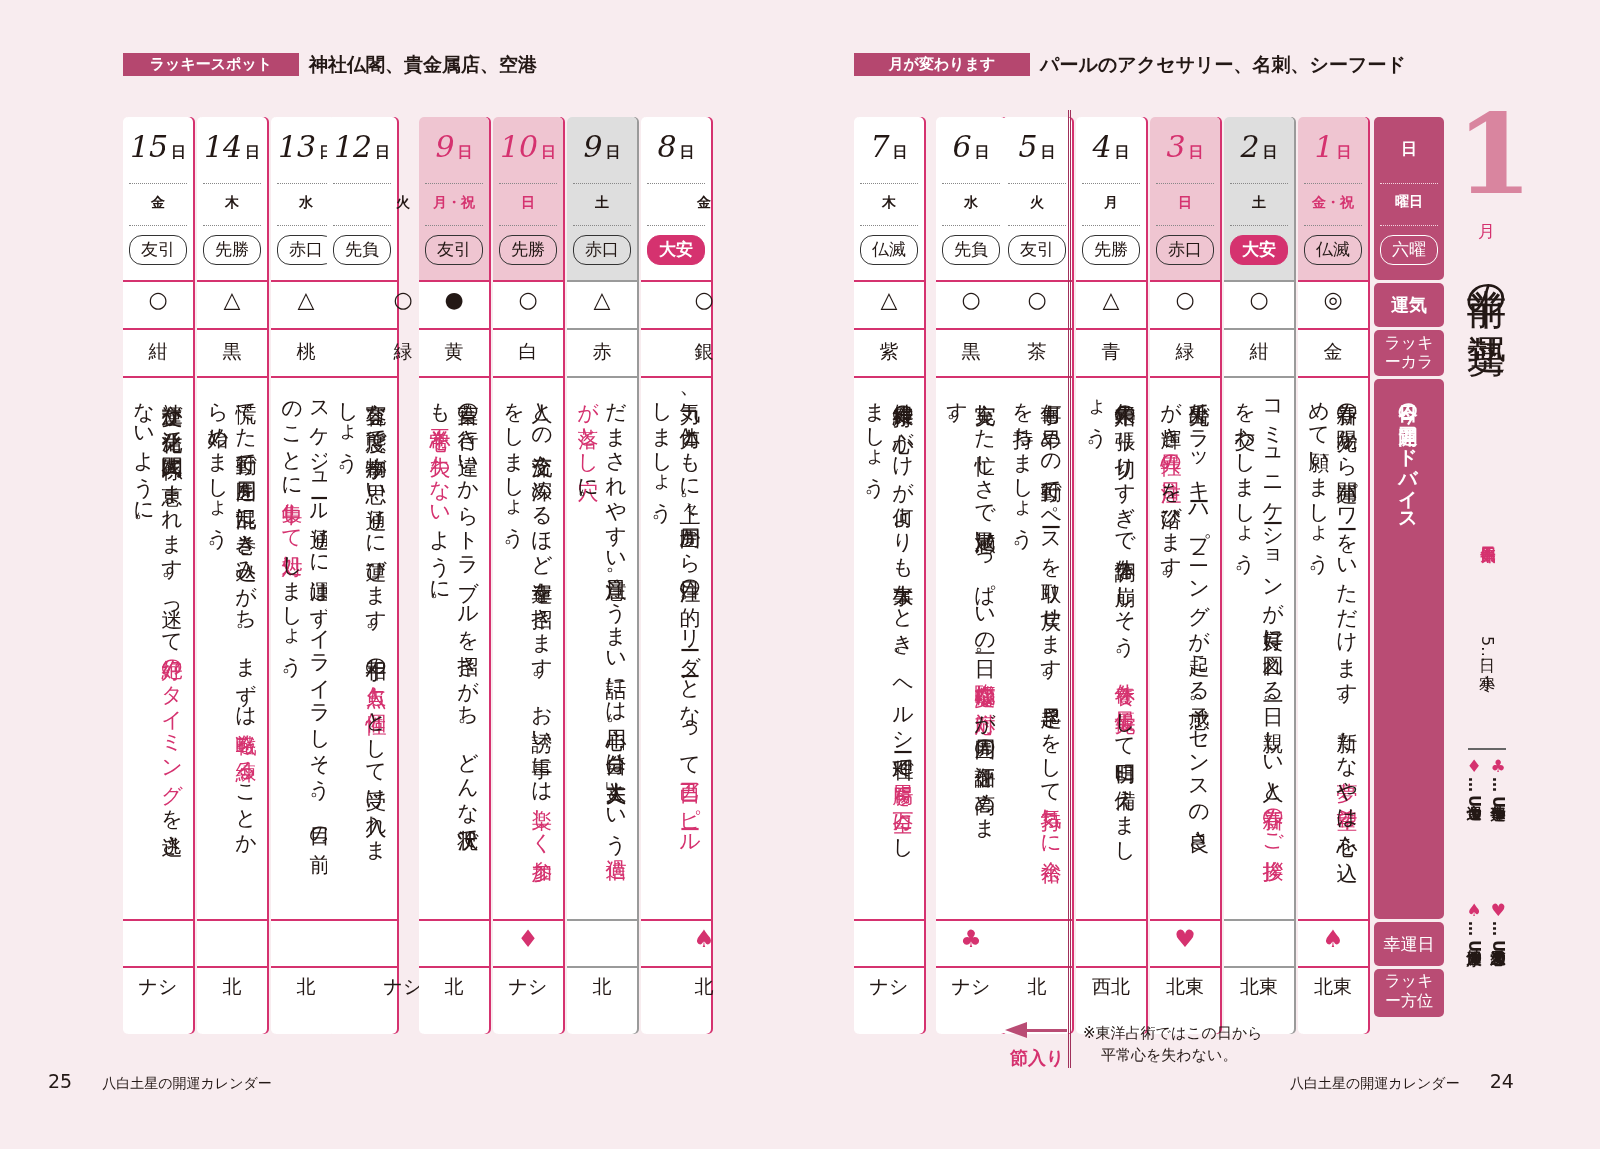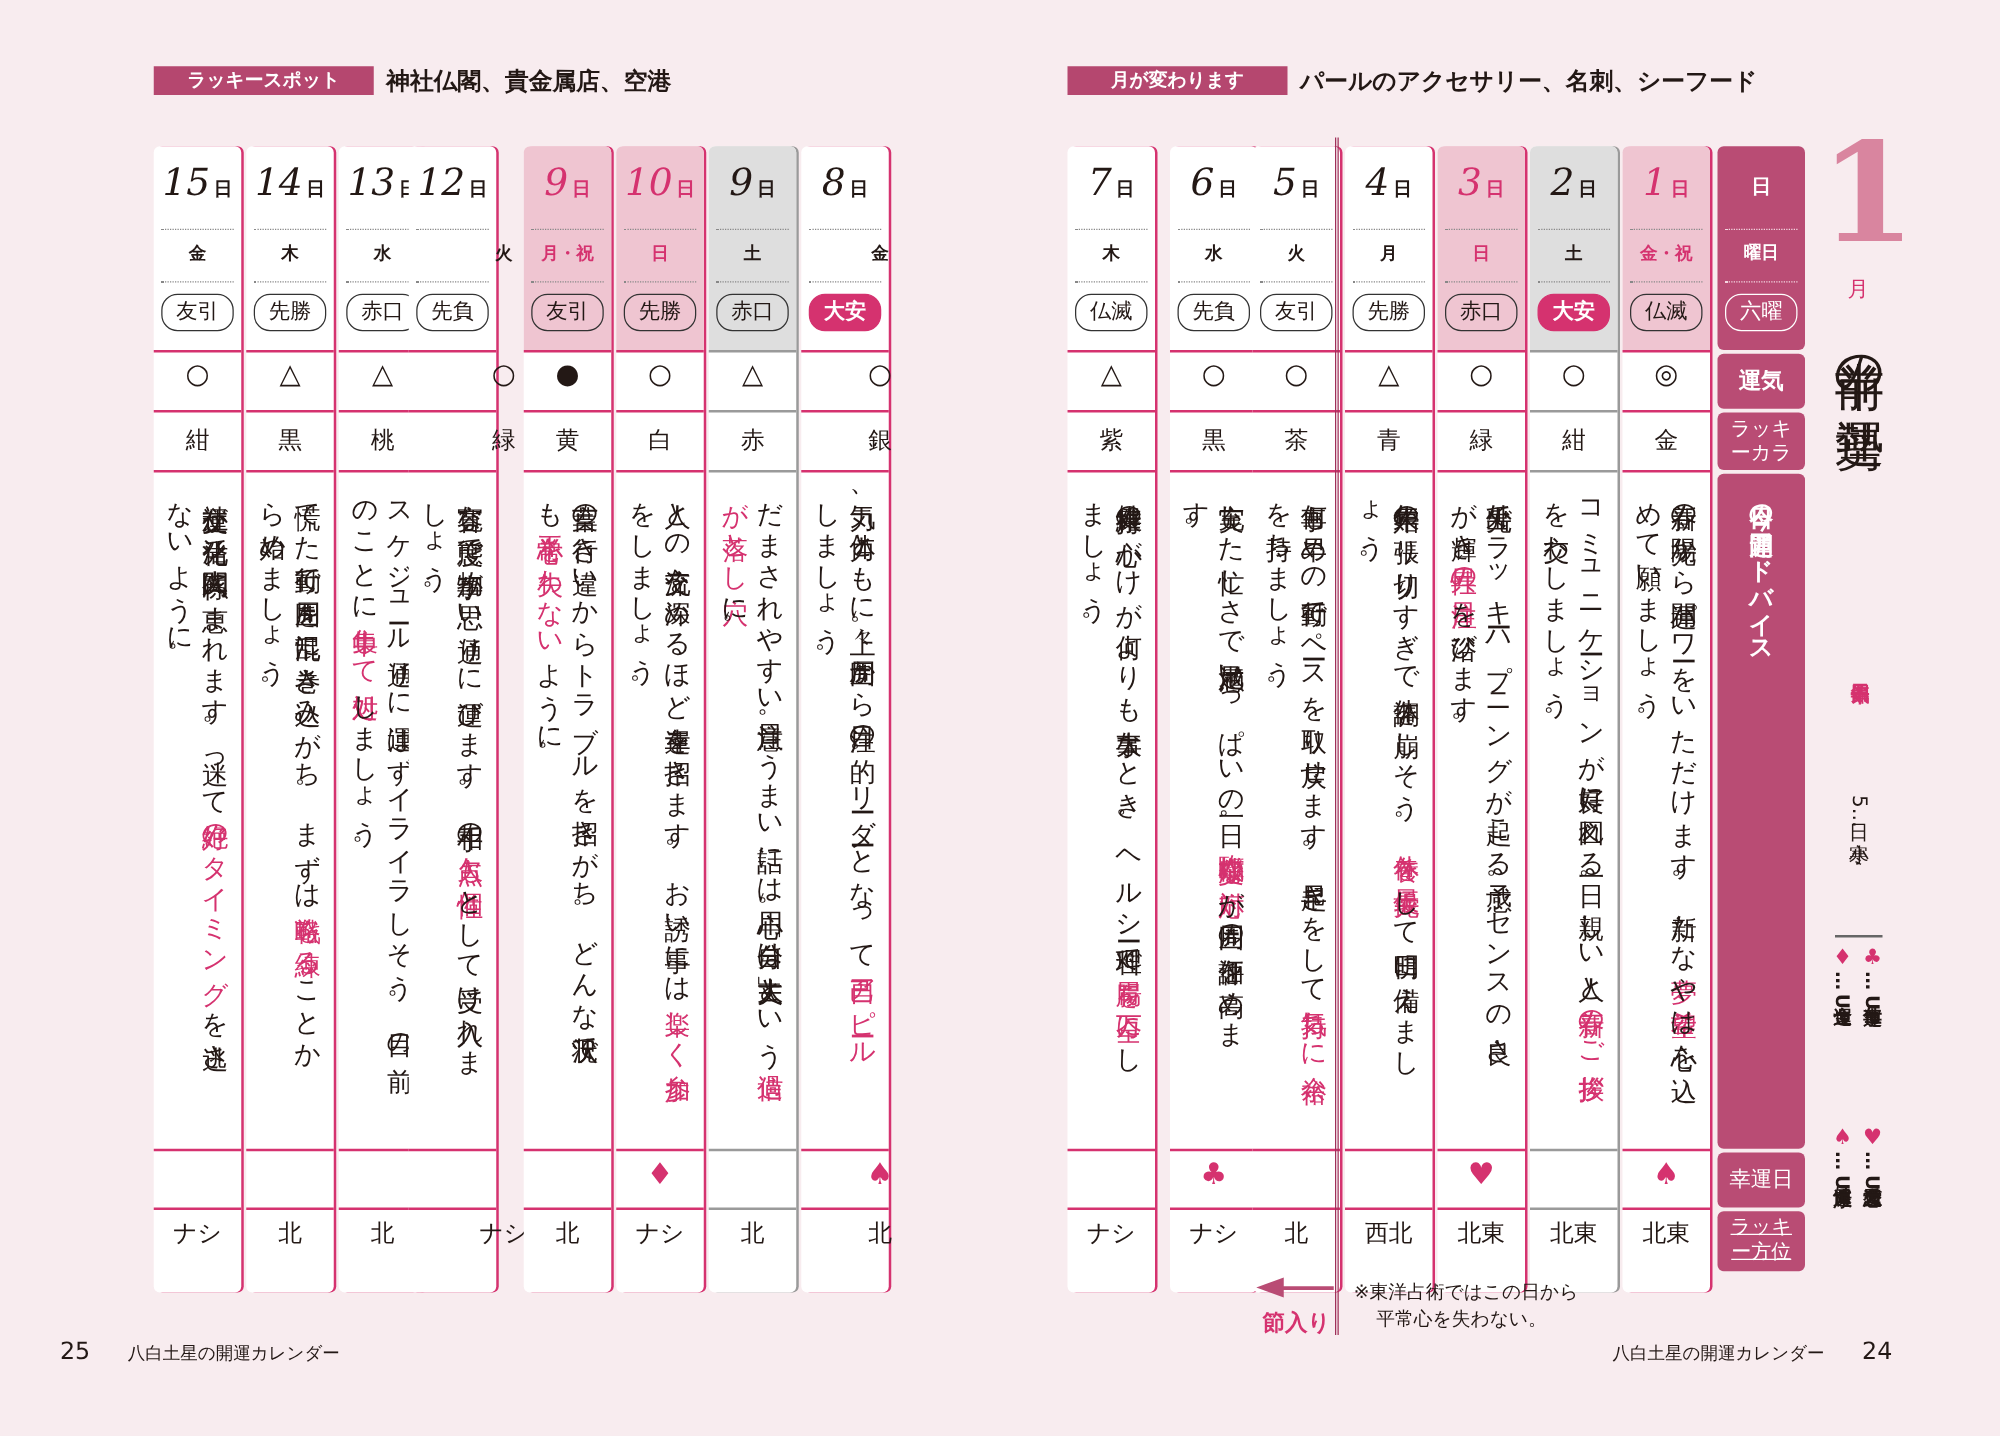--- a/index.html
+++ b/index.html
@@ -385,21 +385,21 @@
   <div class="lc-block" style="top:213px;height:46px;padding-top:3px;">
     <div style="font-size:16px;line-height:19px;width:64px;margin:0 auto;">ラッキーカラー</div>
   </div>
   <div class="lc-block" style="top:262px;height:540px;padding-top:12px;">
     <div class="vert-white">今日の開運アドバイス</div>
   </div>
   <div class="lc-block" style="top:805px;height:44px;line-height:44px;">
     <span style="font-size:17px;">幸運日</span>
   </div>
   <div class="lc-block" style="top:852px;height:48px;padding-top:2px;">
-    <div style="font-size:16px;line-height:20px;width:60px;margin:0 auto;text-decoration:underline;">ラッキー方位</div>
+    <div style="font-size:16px;line-height:20px;width:60px;margin:0 auto;">ラッキー方位</div>
   </div>
 </div>
 
 <div class="month-big">1</div>
 <div class="month-unit">月</div>
 <div class="title-vert">前半の運勢</div>
 <div class="sekki-label">二十四節気</div>
 <div class="sekki-val">5日…小寒</div>
 <div class="legend-divider"></div>
 <div class="legend-item" style="left:1488px;top:756px;">

